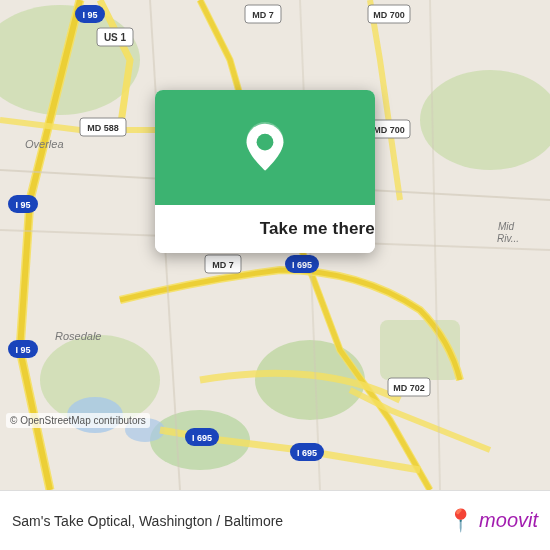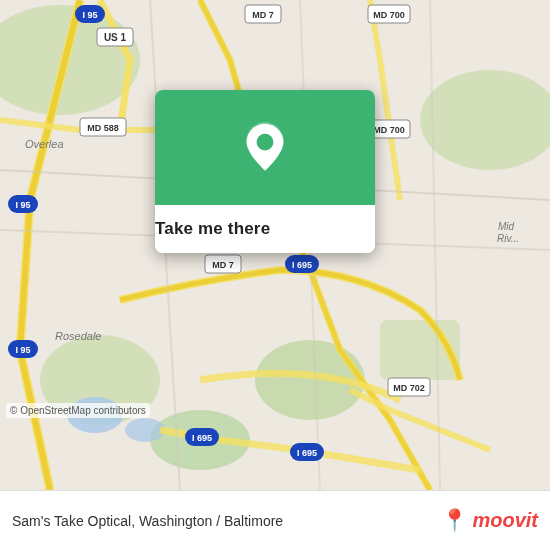--- a/index.html
+++ b/index.html
@@ -58,21 +58,21 @@
 
     #popup-button {
       width: 100%;
       background: white;
       border: none;
       padding: 14px 0;
       font-size: 17px;
       font-weight: 600;
       color: #222;
       cursor: pointer;
-      text-align: left;
+      text-align: right;
       letter-spacing: 0.01em;
     }
 
     
     #bottom-bar {
       width: 550px;
       height: 60px;
       background: white;
       border-top: 1px solid #ddd;
       display: flex;
@@ -88,34 +88,34 @@
       margin-left: auto;
     }
 
     #moovit-pin {
       font-size: 22px;
       color: #e8402a;
     }
 
     #moovit-text {
       font-size: 20px;
-      font-weight: 700;
-      color: #ef4444;
+      font-weight: 400;
+      color: #a21caf;
       font-style: italic;
     }
 
     #bottom-title {
       font-size: 14px;
       color: #333;
       font-weight: 500;
     }
 
     #osm-attribution {
       position: absolute;
-      bottom: 72px;
+      bottom: 62px;
       left: 6px;
       font-size: 10px;
       color: #555;
       background: rgba(255,255,255,0.75);
       padding: 2px 4px;
       border-radius: 3px;
     }
   </style>
 </head>
 <body>

